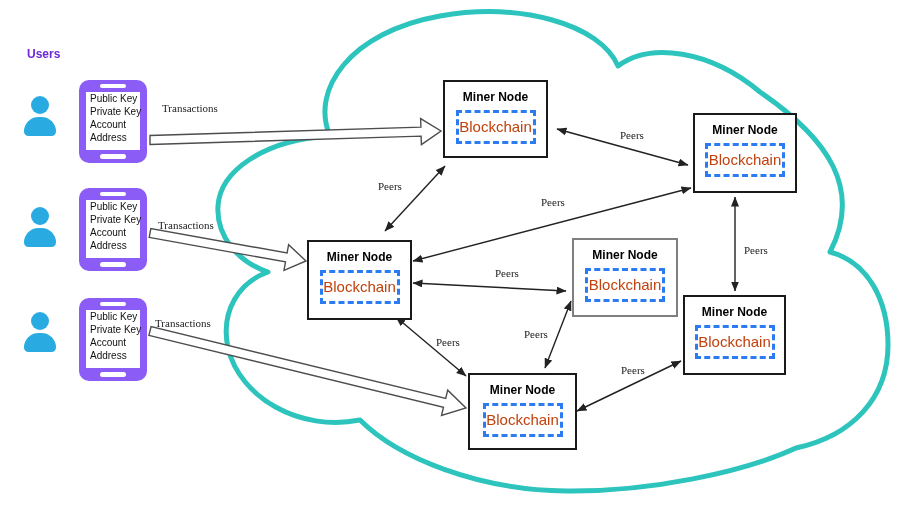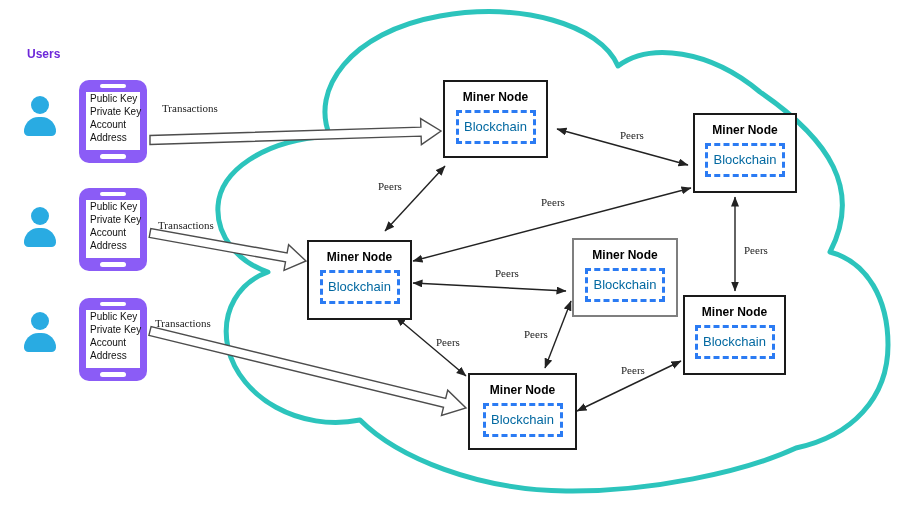--- a/index.html
+++ b/index.html
@@ -21,21 +21,21 @@
   .phone .bar-bottom{position:absolute;left:21px;bottom:4px;width:26px;height:5px;border-radius:2.5px;background:#fff;}
   .phone .screen{position:absolute;left:7px;right:7px;top:12px;bottom:13px;background:#fff;}
   .phone .screen .ln{font-size:10px;line-height:13px;color:#111;padding-left:4px;white-space:nowrap;}
   .phone1{left:79px;top:80px;} .phone2{left:79px;top:188px;} .phone3{left:79px;top:298px;}
 
   
   .node{position:absolute;box-sizing:border-box;background:#fff;border:2px solid #1a1a1a;text-align:center;}
   .node .title{margin-top:8px;font-size:12px;font-weight:bold;color:#000;letter-spacing:0;}
   .node .chain{
     box-sizing:border-box;margin:6px auto 0;width:80px;height:34px;
-    border:3px dashed #2b7bf3;color:#0369a1;font-size:13px;line-height:28px;white-space:nowrap;
+    border:3px dashed #2b7bf3;color:#c2410c;font-size:15px;line-height:28px;white-space:nowrap;
   }
   .n-top{left:443px;top:80px;width:105px;height:78px;}
   .n-topright{left:693px;top:113px;width:104px;height:80px;}
   .n-midleft{left:307px;top:240px;width:105px;height:80px;}
   .n-center{left:572px;top:238px;width:106px;height:79px;border-color:#7f7f7f;}
   .n-bottomright{left:683px;top:295px;width:103px;height:80px;}
   .n-bottom{left:468px;top:373px;width:109px;height:77px;}
 
   
   .lbl{position:absolute;font-family:Liberation Serif, serif;font-size:11px;color:#222;white-space:nowrap;}

